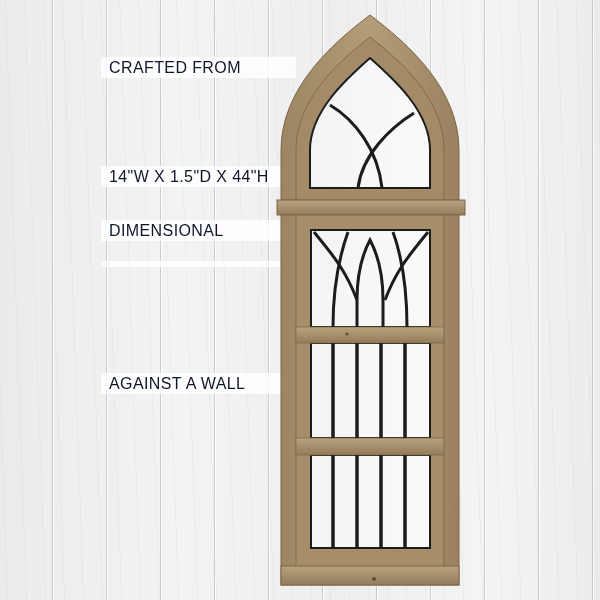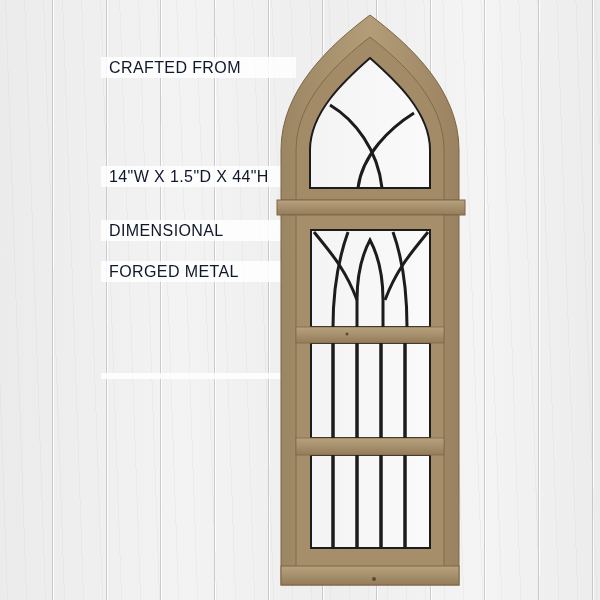--- a/index.html
+++ b/index.html
@@ -41,23 +41,23 @@
 <div class="label" style="top:57px;">
   <span>CRAFTED FROM</span>
 </div>
 <div class="label" style="top:166px;">
   <span>14"W X 1.5"D X 44"H</span>
 </div>
 <div class="label" style="top:206px;margin-top:14px;">
   <span>DIMENSIONAL</span>
 </div>
 <div class="label" style="top:261px;">
-  <span>FORGED METAL</span>
 </div>
 <div class="label" style="top:373px;">
+  <span>AGAINST A WALL</span>
 </div>
 
 <svg class="frame" width="600" height="600" viewBox="0 0 600 600">
   <defs>
     <linearGradient id="wood" x1="0" x2="1" y1="0" y2="0">
       <stop offset="0" stop-color="#9c8562"></stop>
       <stop offset="0.5" stop-color="#b39c78"></stop>
       <stop offset="1" stop-color="#9a8260"></stop>
     </linearGradient>
     <linearGradient id="woodH" x1="0" x2="0" y1="0" y2="1">

